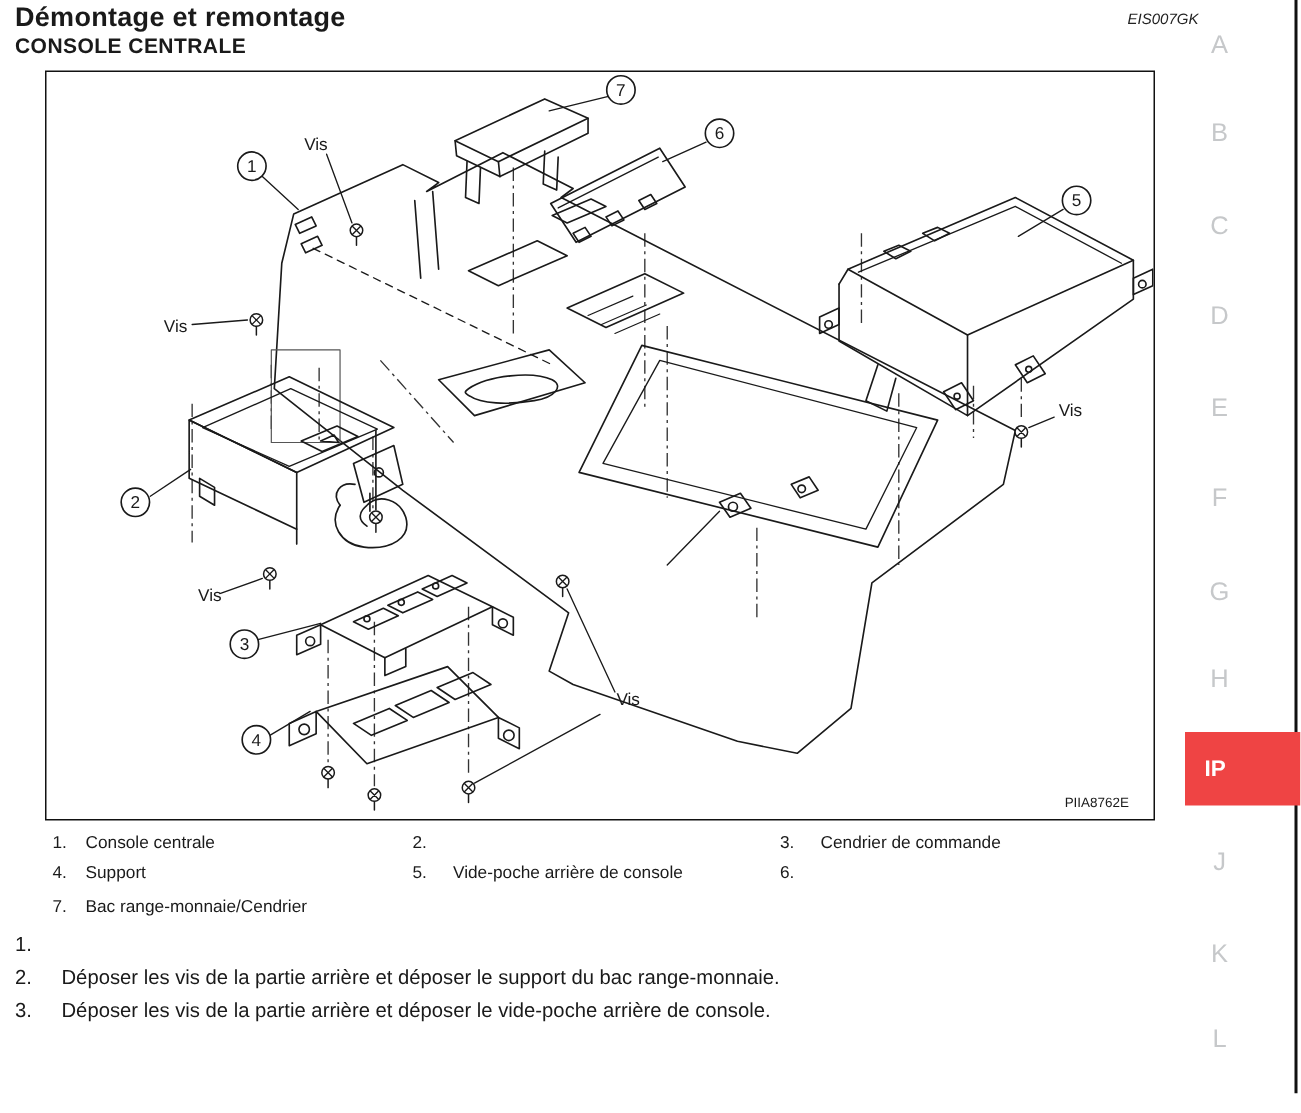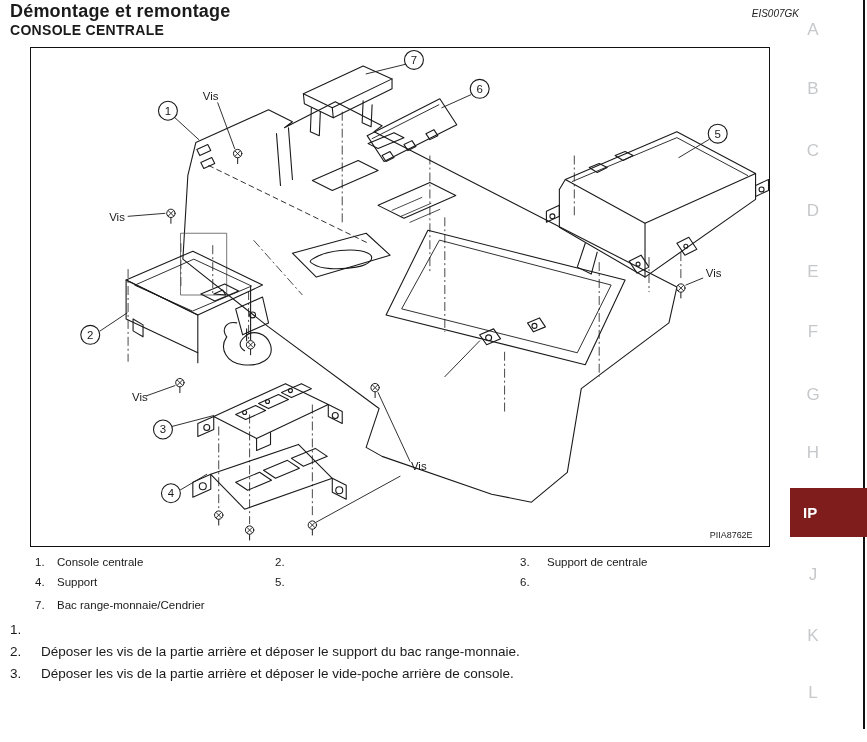--- a/index.html
+++ b/index.html
@@ -25,21 +25,21 @@
   .prow.last{margin-top:3px;}
 
   
   .steps{position:absolute;left:10px;top:619px;width:760px;font-size:13.5px;}
   .step{display:flex;line-height:22px;}
   .snum{width:31px;flex:none;}
 
   
   .vline{position:absolute;left:863px;top:0;width:2px;height:742px;background:#111;}
   .tab{position:absolute;left:800px;width:26px;text-align:center;font-size:17px;color:#c6c8ca;cursor:default;}
-  .tab-ip{position:absolute;left:790px;top:488px;width:77px;height:49px;background:#7f1d1d;color:#fff;
+  .tab-ip{position:absolute;left:790px;top:488px;width:77px;height:49px;background:#ef4444;color:#fff;
           font-size:15px;font-weight:bold;display:flex;align-items:center;padding-left:13px;box-sizing:border-box;}
 
   text{font-family:"Liberation Sans","DejaVu Sans",sans-serif;}
 </style>
 </head>
 <body>
 
 <div class="page">
 
   <div class="title">Démontage et remontage</div>
@@ -251,30 +251,31 @@
     <div class="prow">
       <div class="pcell c1">
           <span class="pnum">1.</span>
           <span>Console centrale</span>
         </div>
       <div class="pcell c2">
           <span class="pnum">2.</span>
         </div>
       <div class="pcell c3">
           <span class="pnum">3.</span>
-          <span>Support de centrale</span>
+          <span>Cendrier de commande</span>
         </div>
     </div>
     <div class="prow">
       <div class="pcell c1">
           <span class="pnum">4.</span>
           <span>Support</span>
         </div>
       <div class="pcell c2">
           <span class="pnum">5.</span>
+          <span>Vide-poche arrière de console</span>
         </div>
       <div class="pcell c3">
           <span class="pnum">6.</span>
         </div>
     </div>
     <div class="prow last">
       <div class="pcell c1">
           <span class="pnum">7.</span>
           <span>Bac range-monnaie/Cendrier</span>
         </div>

